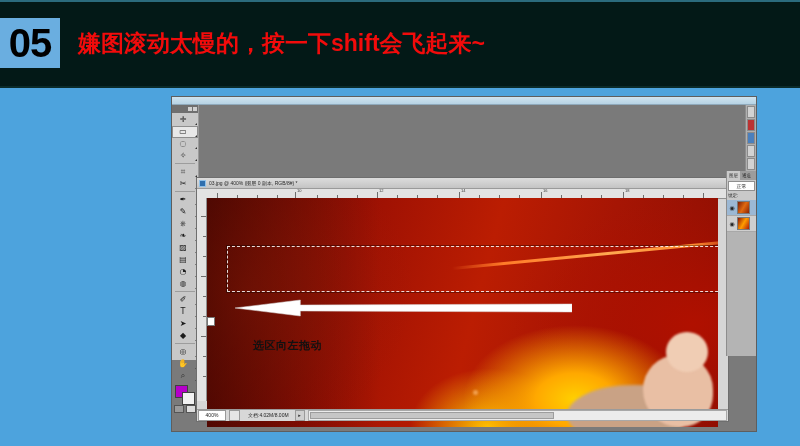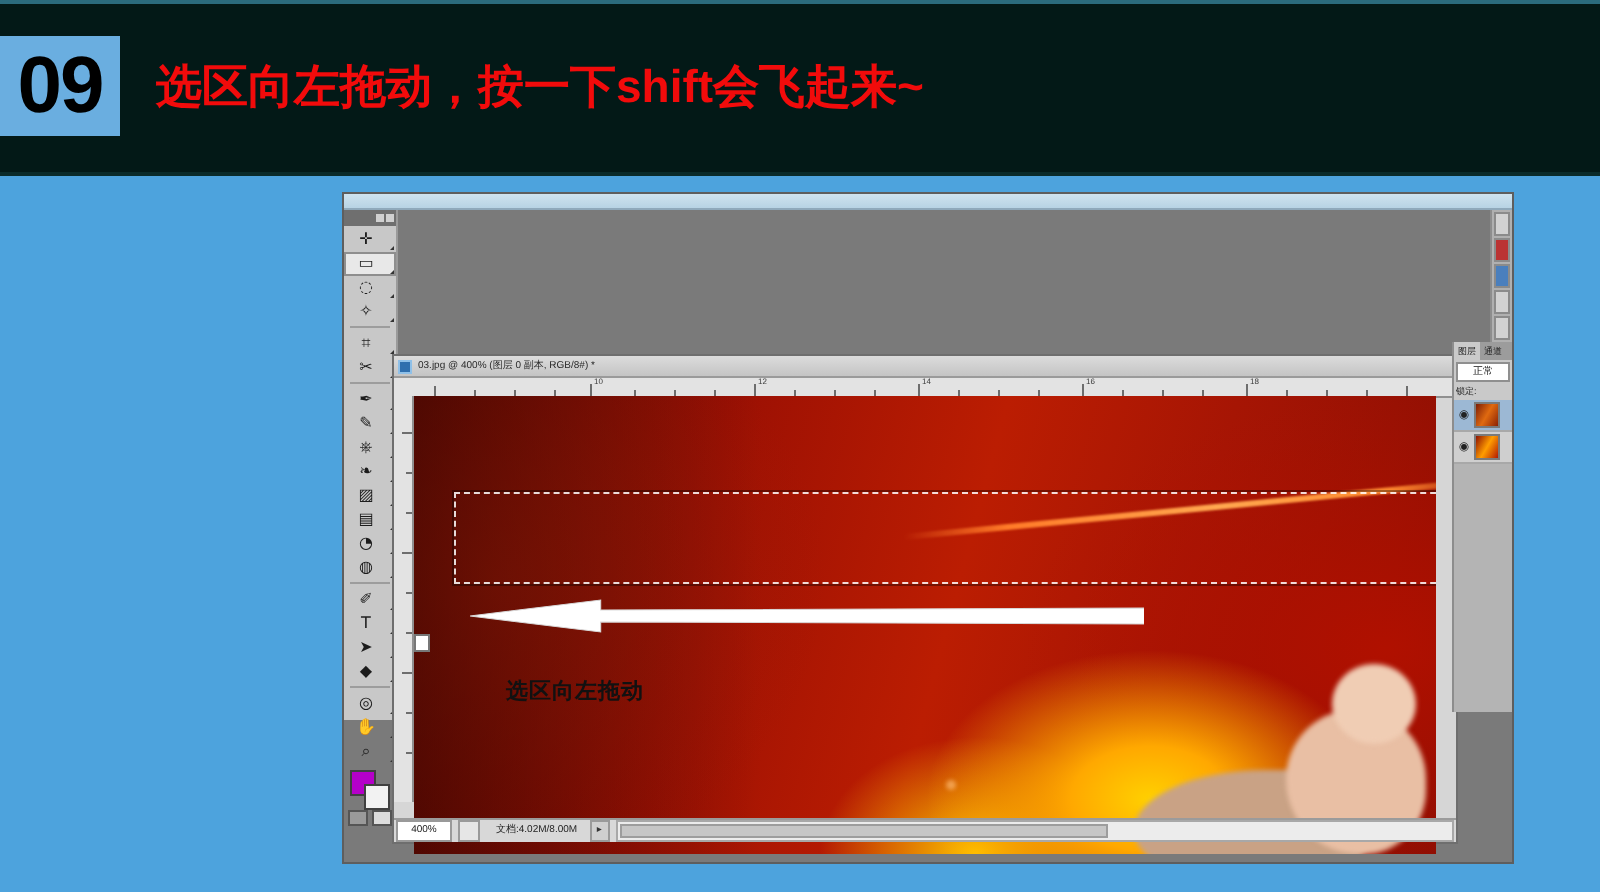--- a/index.html
+++ b/index.html
@@ -298,23 +298,23 @@
   }
   .psi.red{background:#b33;}
   .psi.blue{background:#4a7fbd;}
 </style>
 </head>
 <body>
 
 <div class="banner">
   <div class="banner-topline"></div>
   <div class="badge">
-    <span class="badge-num">09</span>
+    <span class="badge-num">05</span>
   </div>
-  <div class="banner-title">选区向左拖动，按一下shift会飞起来~</div>
+  <div class="banner-title">嫌图滚动太慢的，按一下shift会飞起来~</div>
   <div class="banner-bottomline"></div>
 </div>
 
 <div class="desktop"></div>
 
 <div class="ps-window">
 
   <div class="ps-titlebar"></div>
 
   <div class="tool-palette">

